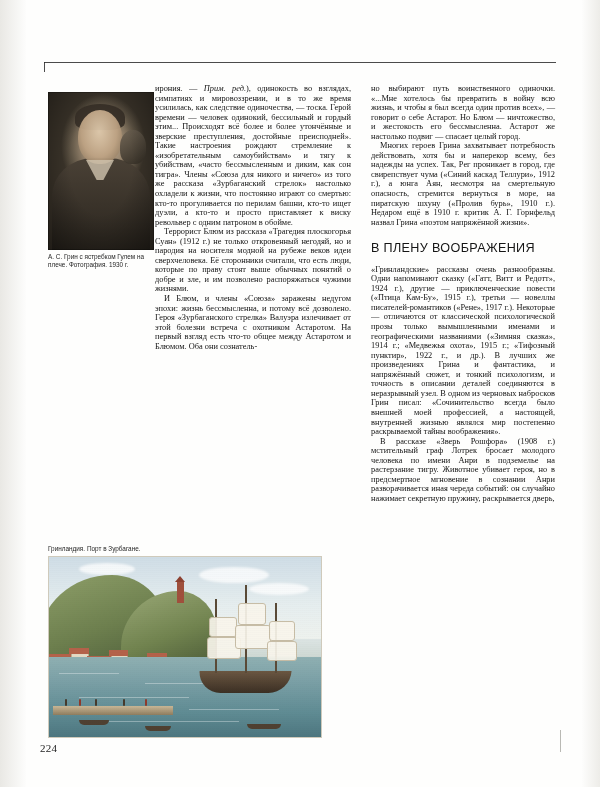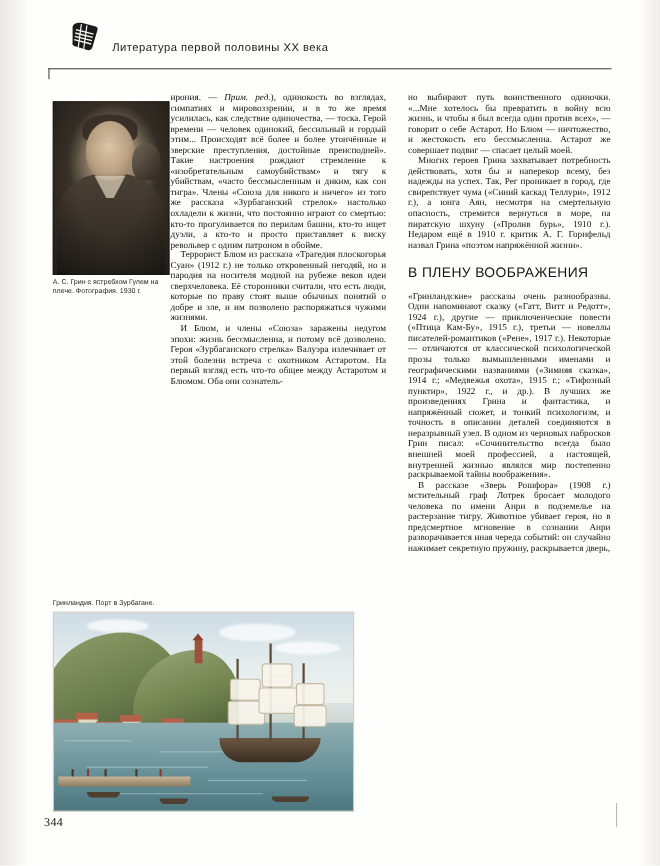--- a/index.html
+++ b/index.html
@@ -202,30 +202,20 @@
   
   #bottom-rule{
     position:absolute;left:560px;top:730px;width:1px;height:22px;background:#b9b9b4;
   }
 </style>
 </head>
 <body>
 
 <div id="page">
 
-  <div id="runhead">
-    <span class="bookicon">
-      <svg width="34" height="34" viewBox="0 0 34 34">
-        <path d="M6 9 C6 6, 10 4, 15 5 L27 8 C29 8.6, 29 10, 28.4 12 L24 27 C23.4 29, 21.6 30, 19.5 29.4 L8 26 C6 25.4, 5.4 24, 6 22 Z" fill="#1b1b1b"></path>
-        <path d="M9 11 L25 15 M8.4 14 L24.4 18 M7.9 17 L23.6 21 M7.4 20 L22.9 24" stroke="#f6f6f4" stroke-width="1.2" fill="none"></path>
-        <path d="M14 6 L11 28 M19 7 L16 29" stroke="#f6f6f4" stroke-width="1.1" fill="none"></path>
-      </svg>
-    </span>
-    <span class="rh-title">Литература первой половины XX века</span>
-  </div>
   <div id="rule"></div>
   <div id="rule-vert"></div>
 
   <div class="figure" id="fig-portrait">
     <div class="photo">
       <div class="ph-body"></div>
       <div class="ph-hair"></div>
       <div class="ph-head"></div>
       <div class="ph-collar"></div>
       <div class="ph-bird"></div>
@@ -295,23 +285,23 @@
     </div>
   </div>
 
   <div class="col" id="col-left">
       <p class="noindent"><span>ирония. — </span><i>Прим. ред.</i><span>), одинокость во взглядах, симпатиях и мировоззрении, и в то же время усилилась, как следствие одиночества, — тоска. Герой времени — человек одинокий, бессильный и гордый этим... Происходят всё более и более утончённые и зверские преступления, достойные преисподней». Такие настроения рождают стремление к «изобретательным самоубийствам» и тягу к убийствам, «часто бессмысленным и диким, как сон тигра». Члены «Союза для никого и ничего» из того же рассказа «Зурбаганский стрелок» настолько охладели к жизни, что постоянно играют со смертью: кто-то прогуливается по перилам башни, кто-то ищет дуэли, а кто-то и просто приставляет к виску револьвер с одним патроном в обойме.</span></p>
       <p><span>Террорист Блюм из рассказа «Трагедия плоскогорья Суан» (1912 г.) не только откровенный негодяй, но и пародия на носителя модной на рубеже веков идеи сверхчеловека. Её сторонники считали, что есть люди, которые по праву стоят выше обычных понятий о добре и зле, и им позволено распоряжаться чужими жизнями.</span></p>
       <p><span>И Блюм, и члены «Союза» заражены недугом эпохи: жизнь бессмысленна, и потому всё дозволено. Героя «Зурбаганского стрелка» Валуэра излечивает от этой болезни встреча с охотником Астаротом. На первый взгляд есть что-то общее между Астаротом и Блюмом. Оба они сознатель-</span></p>
     </div>
 
   <div class="col" id="col-right">
-      <p class="noindent"><span>но выбирают путь воинственного одиночки. «...Мне хотелось бы превратить в войну всю жизнь, и чтобы я был всегда один против всех», — говорит о себе Астарот. Но Блюм — ничтожество, и жестокость его бессмысленна. Астарот же совершает подвиг — спасает целый моей.</span></p>
+      <p class="noindent"><span>но выбирают путь воинственного одиночки. «...Мне хотелось бы превратить в войну всю жизнь, и чтобы я был всегда один против всех», — говорит о себе Астарот. Но Блюм — ничтожество, и жестокость его бессмысленна. Астарот же настолько подвиг — спасает целый город.</span></p>
       <p><span>Многих героев Грина захватывает потребность действовать, хотя бы и наперекор всему, без надежды на успех. Так, Рег проникает в город, где свирепствует чума («Синий каскад Теллури», 1912 г.), а юнга Аян, несмотря на смертельную опасность, стремится вернуться в море, на пиратскую шхуну («Пролив бурь», 1910 г.). Недаром ещё в 1910 г. критик А. Г. Горнфельд назвал Грина «поэтом напряжённой жизни».</span></p>
       <div class="section-head">В ПЛЕНУ ВООБРАЖЕНИЯ</div>
       <p class="noindent"><span>«Гринландские» рассказы очень разнообразны. Одни напоминают сказку («Гатт, Витт и Редотт», 1924 г.), другие — приключенческие повести («Птица Кам-Бу», 1915 г.), третьи — новеллы писателей-романтиков («Рене», 1917 г.). Некоторые — отличаются от классической психологической прозы только вымышленными именами и географическими названиями («Зимняя сказка», 1914 г.; «Медвежья охота», 1915 г.; «Тифозный пунктир», 1922 г., и др.). В лучших же произведениях Грина и фантастика, и напряжённый сюжет, и тонкий психологизм, и точность в описании деталей соединяются в неразрывный узел. В одном из черновых набросков Грин писал: «Сочинительство всегда было внешней моей профессией, а настоящей, внутренней жизнью являлся мир постепенно раскрываемой тайны воображения».</span></p>
       <p><span>В рассказе «Зверь Рошфора» (1908 г.) мстительный граф Лотрек бросает молодого человека по имени Анри в подземелье на растерзание тигру. Животное убивает героя, но в предсмертное мгновение в сознании Анри разворачивается иная череда событий: он случайно нажимает секретную пружину, раскрывается дверь,</span></p>
     </div>
 
-  <div id="folio">344</div>
+  <div id="folio">224</div>
   <div id="bottom-rule"></div>
 
 </div>
 
 </body></html>

